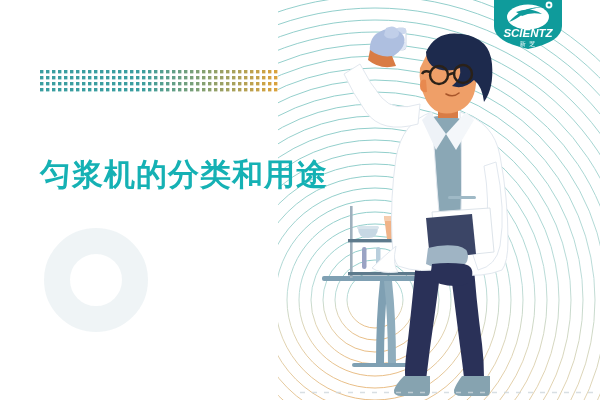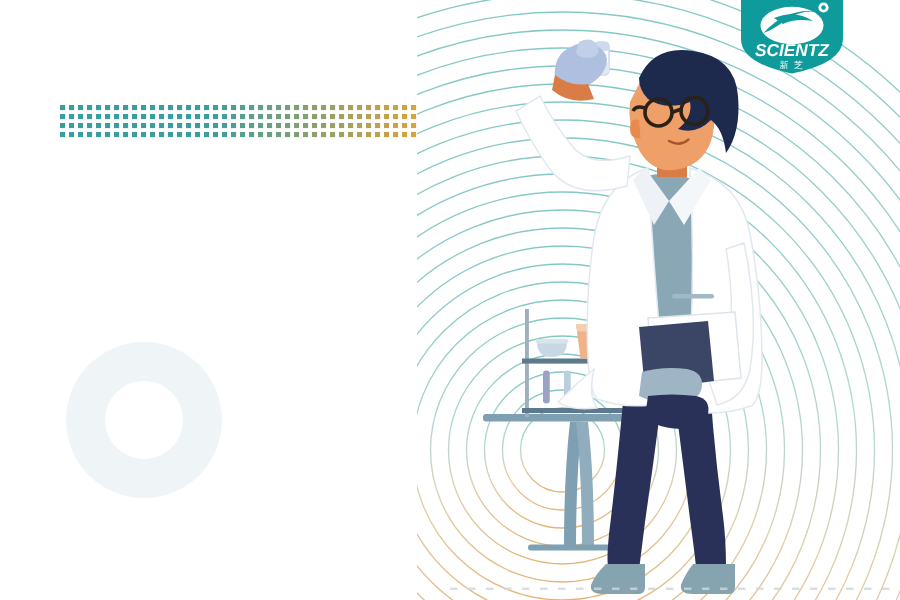--- a/index.html
+++ b/index.html
@@ -291,20 +291,21 @@
       <rect x="192.00" y="18.00" width="3.4" height="3.4" fill="rgb(168,161,91)"></rect>
       <rect x="198.00" y="18.00" width="3.4" height="3.4" fill="rgb(175,161,87)"></rect>
       <rect x="204.00" y="18.00" width="3.4" height="3.4" fill="rgb(182,161,82)"></rect>
       <rect x="210.00" y="18.00" width="3.4" height="3.4" fill="rgb(189,161,78)"></rect>
       <rect x="216.00" y="18.00" width="3.4" height="3.4" fill="rgb(196,161,73)"></rect>
       <rect x="222.00" y="18.00" width="3.4" height="3.4" fill="rgb(203,162,69)"></rect>
       <rect x="228.00" y="18.00" width="3.4" height="3.4" fill="rgb(210,162,64)"></rect>
       <rect x="234.00" y="18.00" width="3.4" height="3.4" fill="rgb(217,162,60)"></rect>
     </svg>
 
+  <div id="title">匀浆机的分类和用途</div>
 
   <svg id="illo" viewBox="0 0 300 400" xmlns="http://www.w3.org/2000/svg">
 
     <g>
 
       <rect x="22" y="276" width="128" height="5" rx="2" fill="#7fa0b3"></rect>
 
       <path d="M80 281 q-4 36 -4 84 h8 q0 -48 4 -84 z" fill="#7fa0b3"></path>
       <path d="M92 281 q4 36 4 84 h-8 q0 -48 -4 -84 z" fill="#8fadbd"></path>
       <rect x="52" y="363" width="68" height="4" rx="2" fill="#7fa0b3"></rect>

